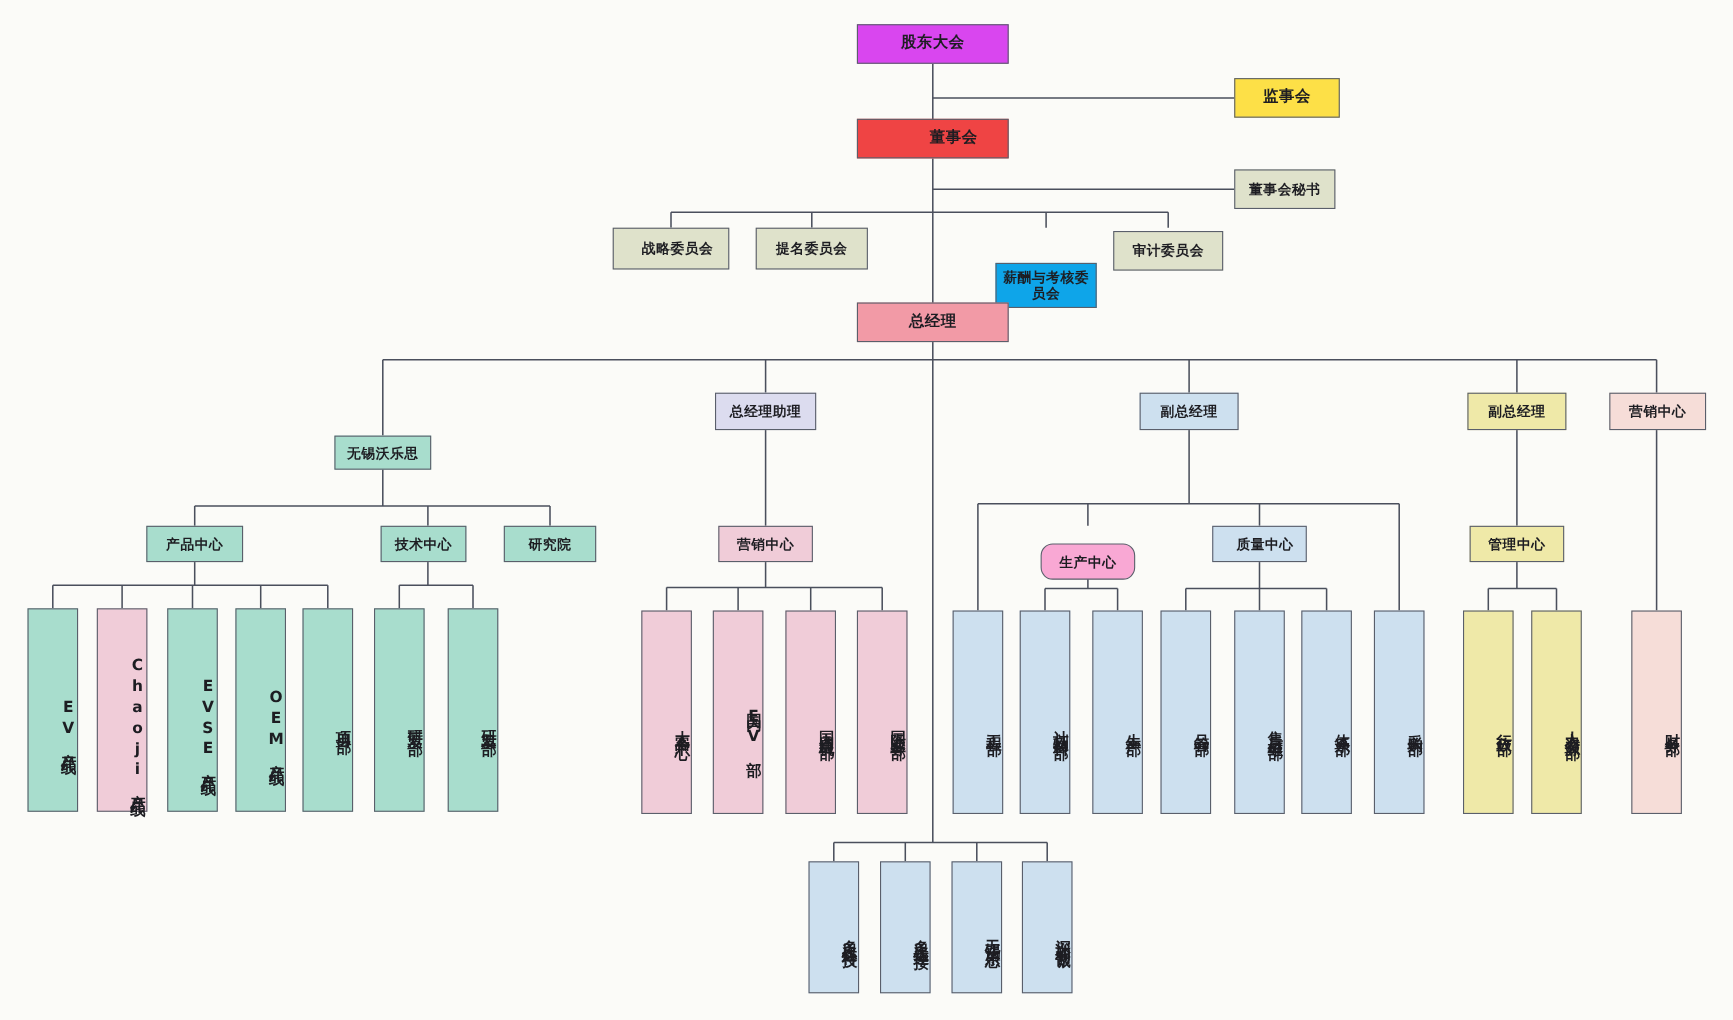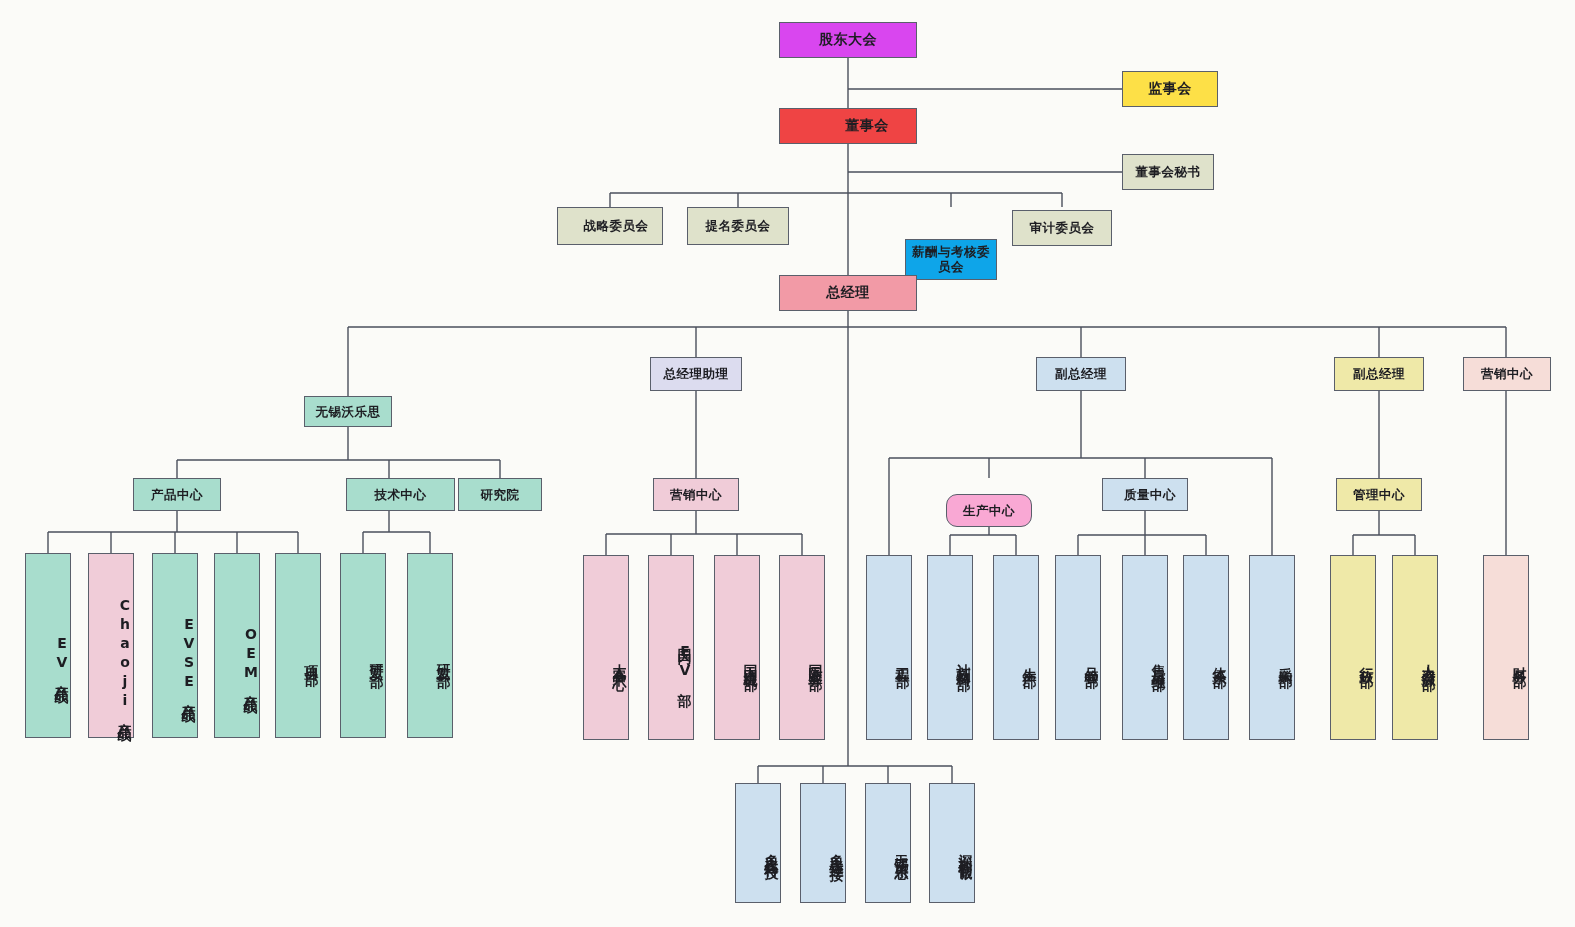--- a/index.html
+++ b/index.html
@@ -173,21 +173,21 @@
   <div class="node h small" style="left:1334px;top:357px;width:90px;height:34px;background:#efe9a8;">
     <span>副总经理</span>
   </div>
   <div class="node h small" style="left:1463px;top:357px;width:88px;height:34px;background:#f6ddd8;">
     <span>营销中心</span>
   </div>
 
   <div class="node h small" style="left:133px;top:478px;width:88px;height:33px;background:#a8ddcd;">
     <span>产品中心</span>
   </div>
-  <div class="node h small" style="left:346px;top:478px;width:109px;height:33px;background:#a8ddcd;">
+  <div class="node h small" style="left:346px;top:478px;width:78px;height:33px;background:#a8ddcd;">
     <span>技术中心</span>
   </div>
   <div class="node h small" style="left:458px;top:478px;width:84px;height:33px;background:#a8ddcd;">
     <span>研究院</span>
   </div>
   <div class="node h small" style="left:653px;top:478px;width:86px;height:33px;background:#f0ccd8;">
     <span>营销中心</span>
   </div>
   <div class="node h small" style="left:946px;top:494px;width:86px;height:33px;background:#f9a8d4;border-radius:11px;">
     <span>生产中心</span>

